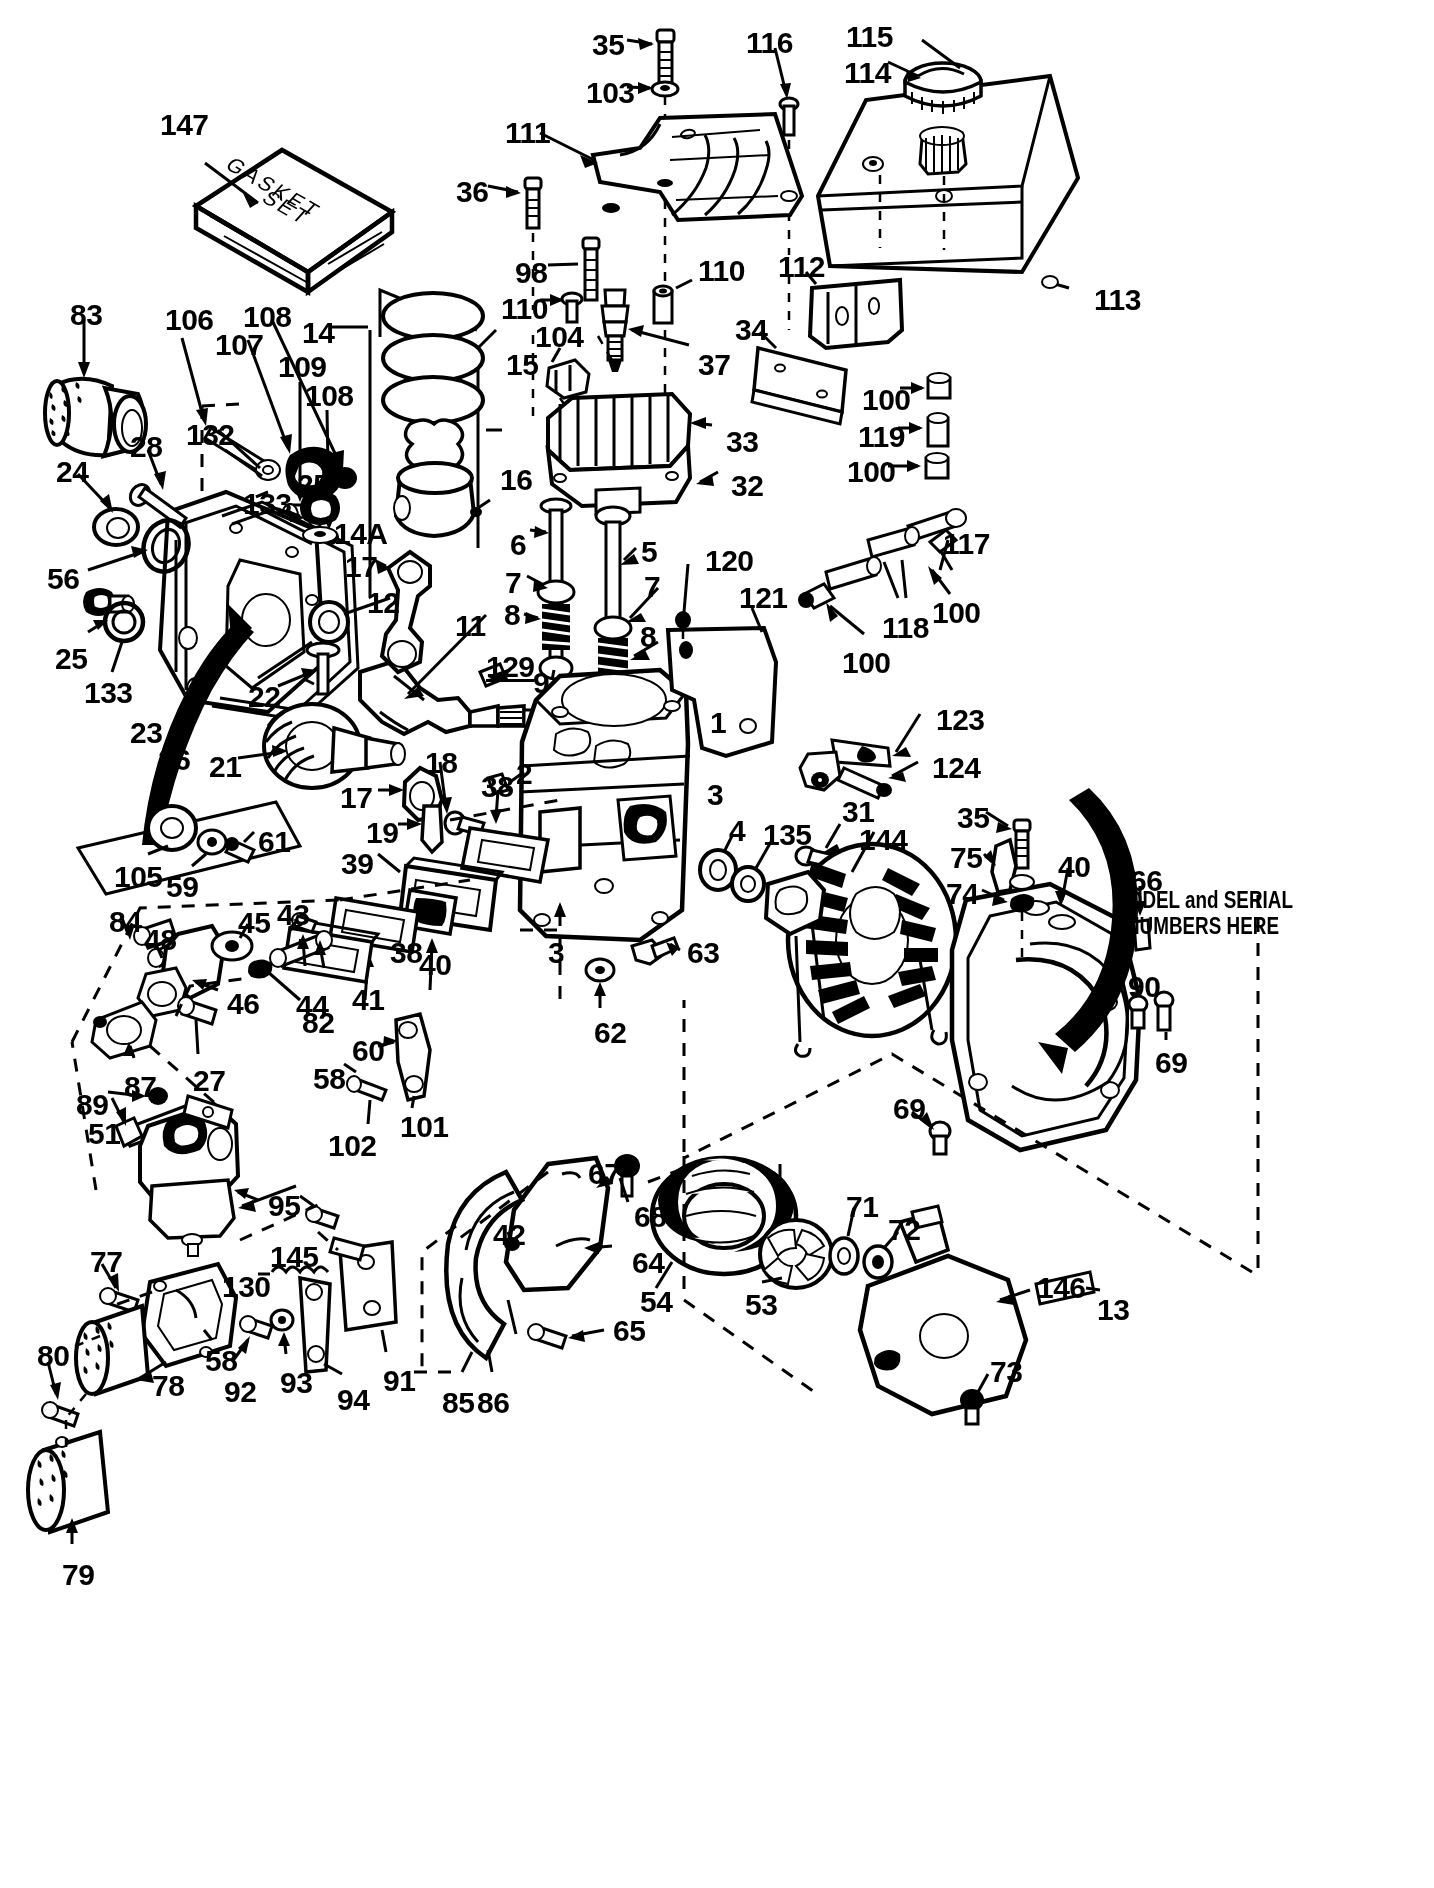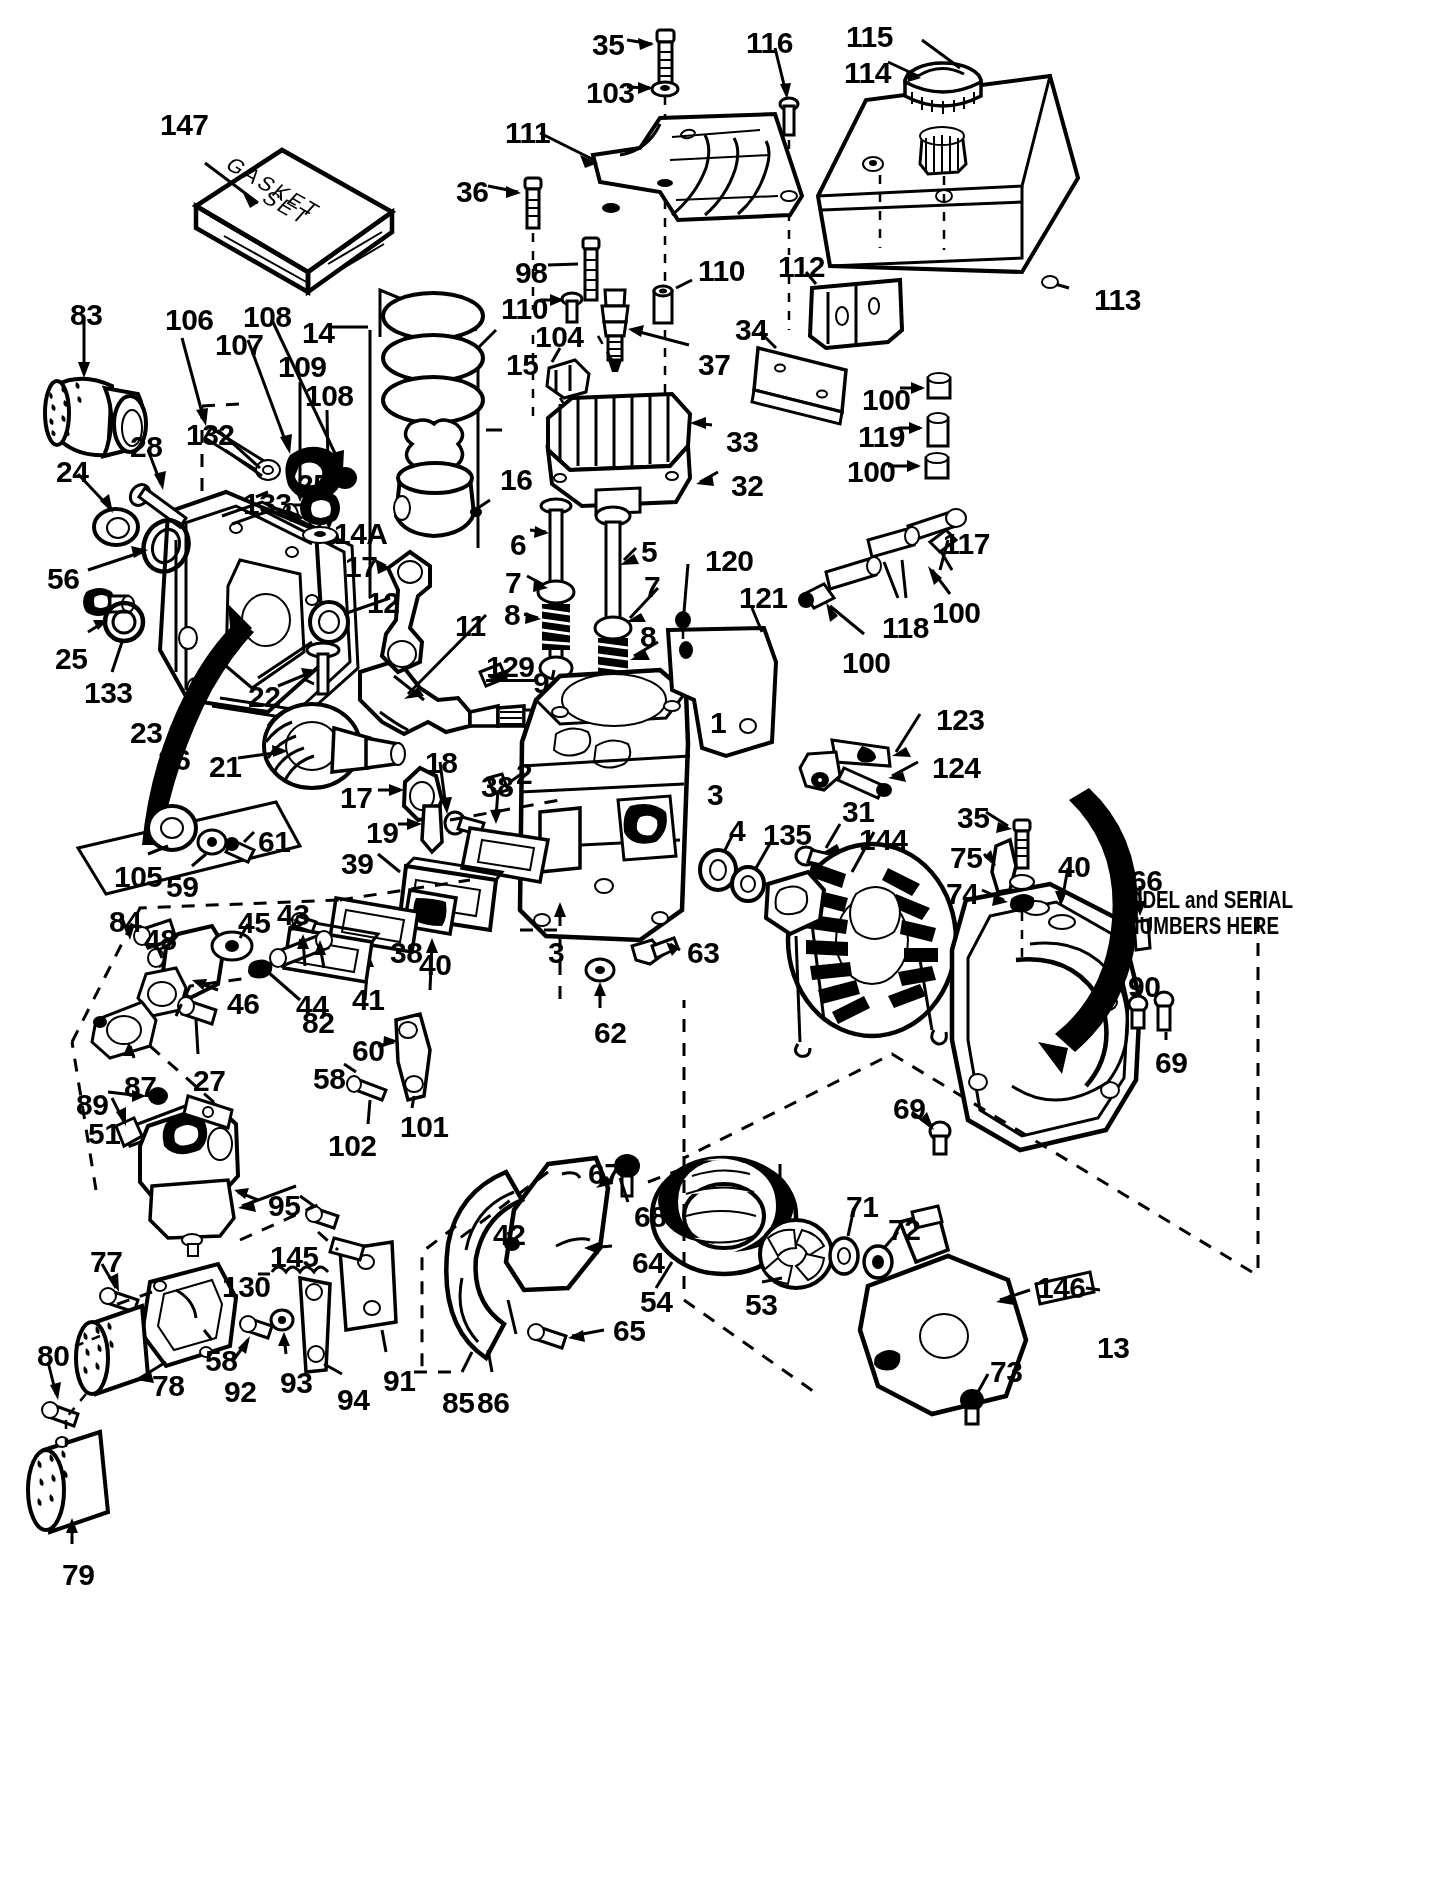--- a/index.html
+++ b/index.html
@@ -1010,21 +1010,21 @@
       <div class="lbl n" style="left: 270px; top: 1242px;">145</div>
       <div class="lbl n" style="left: 222px; top: 1272px;">130</div>
       <div class="lbl n" style="left: 588px; top: 1159px;">67</div>
       <div class="lbl n" style="left: 634px; top: 1202px;">68</div>
       <div class="lbl n" style="left: 493px; top: 1220px;">42</div>
       <div class="lbl n" style="left: 632px; top: 1248px;">64</div>
       <div class="lbl n" style="left: 640px; top: 1287px;">54</div>
       <div class="lbl n" style="left: 745px; top: 1290px;">53</div>
       <div class="lbl n" style="left: 846px; top: 1192px;">71</div>
       <div class="lbl n" style="left: 888px; top: 1215px;">72</div>
-      <div class="lbl n" style="left: 1097px; top: 1295px; margin-top: 38px;">13</div>
+      <div class="lbl n" style="left: 1097px; top: 1295px;">13</div>
       <div class="lbl n" style="left: 1037px; top: 1273px;">146</div>
       <div class="lbl n" style="left: 990px; top: 1357px;">73</div>
       <div class="lbl n" style="left: 613px; top: 1316px;">65</div>
       <div class="lbl n" style="left: 442px; top: 1388px;">85</div>
       <div class="lbl n" style="left: 477px; top: 1388px;">86</div>
       <div class="lbl n" style="left: 383px; top: 1366px;">91</div>
       <div class="lbl n" style="left: 337px; top: 1385px;">94</div>
       <div class="lbl n" style="left: 280px; top: 1368px;">93</div>
       <div class="lbl n" style="left: 224px; top: 1377px;">92</div>
       <div class="lbl n" style="left: 205px; top: 1346px;">58</div>

